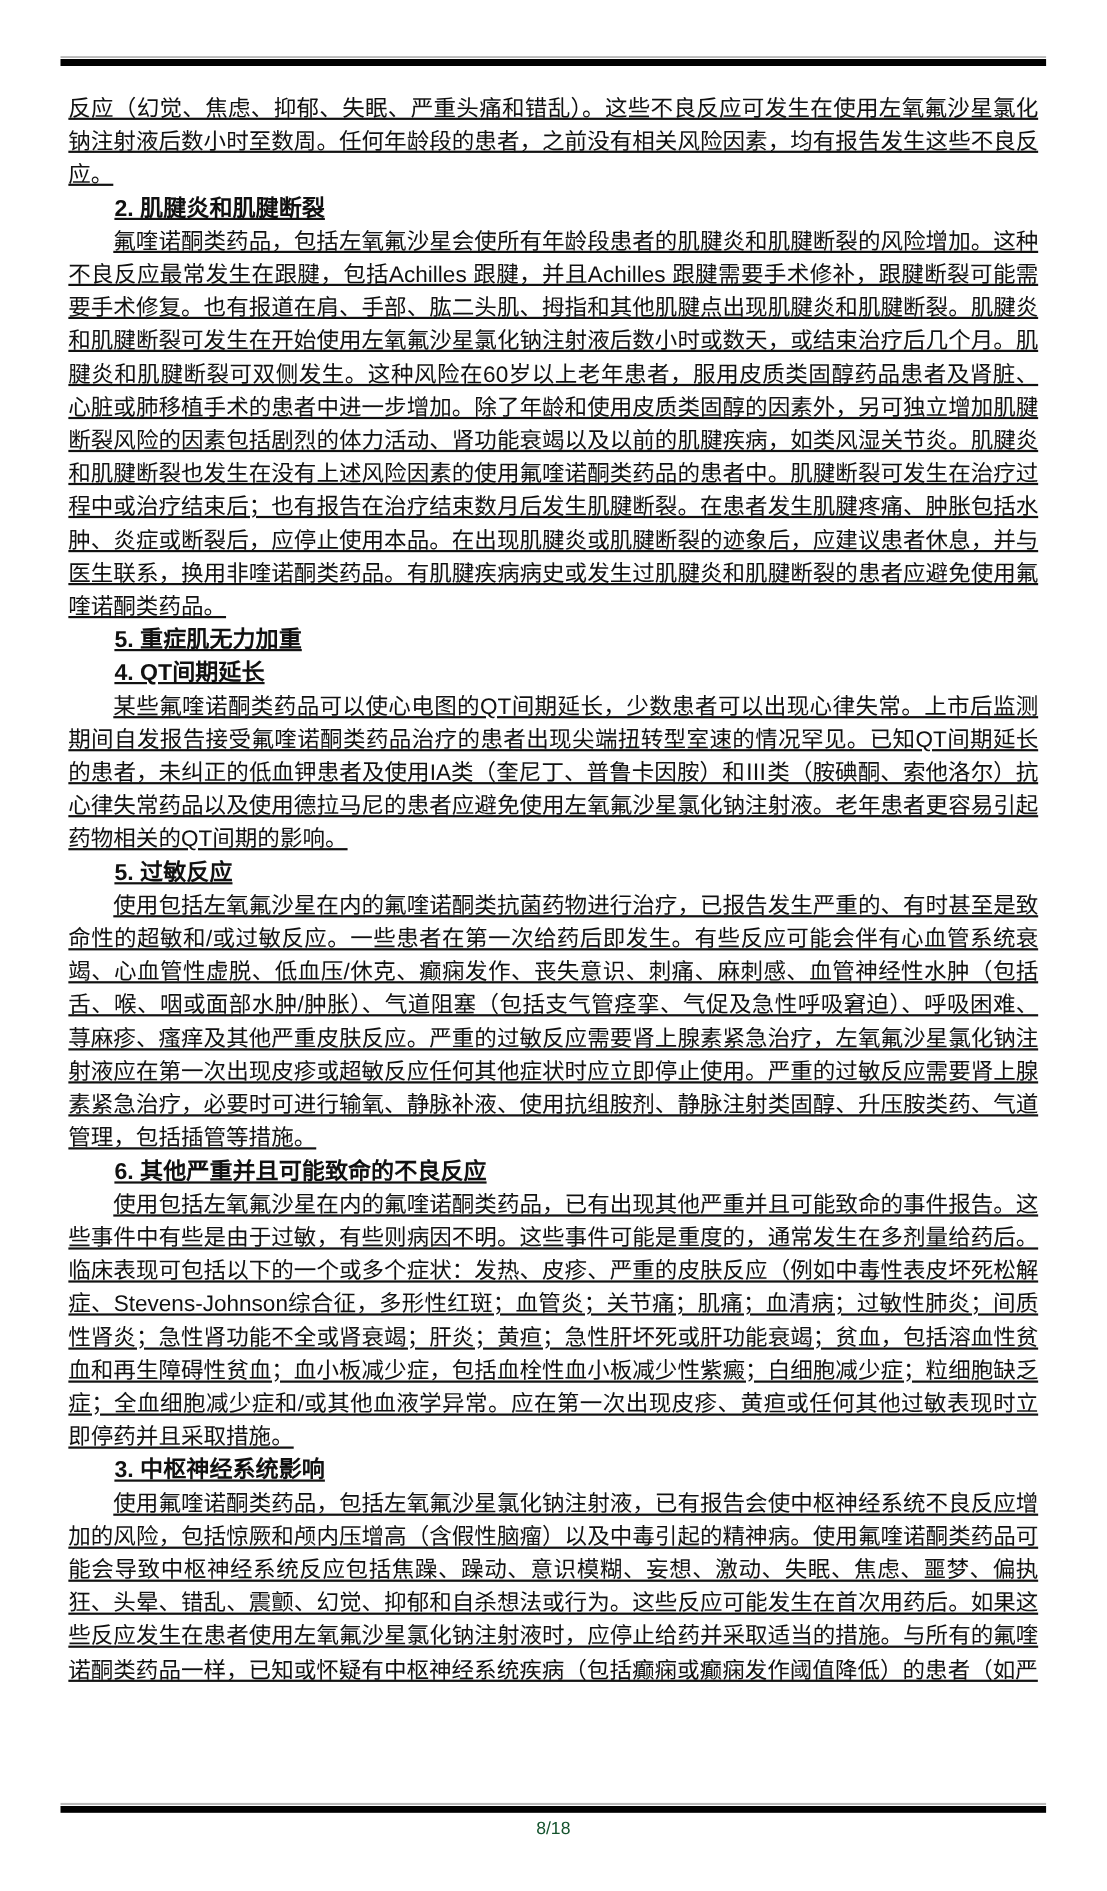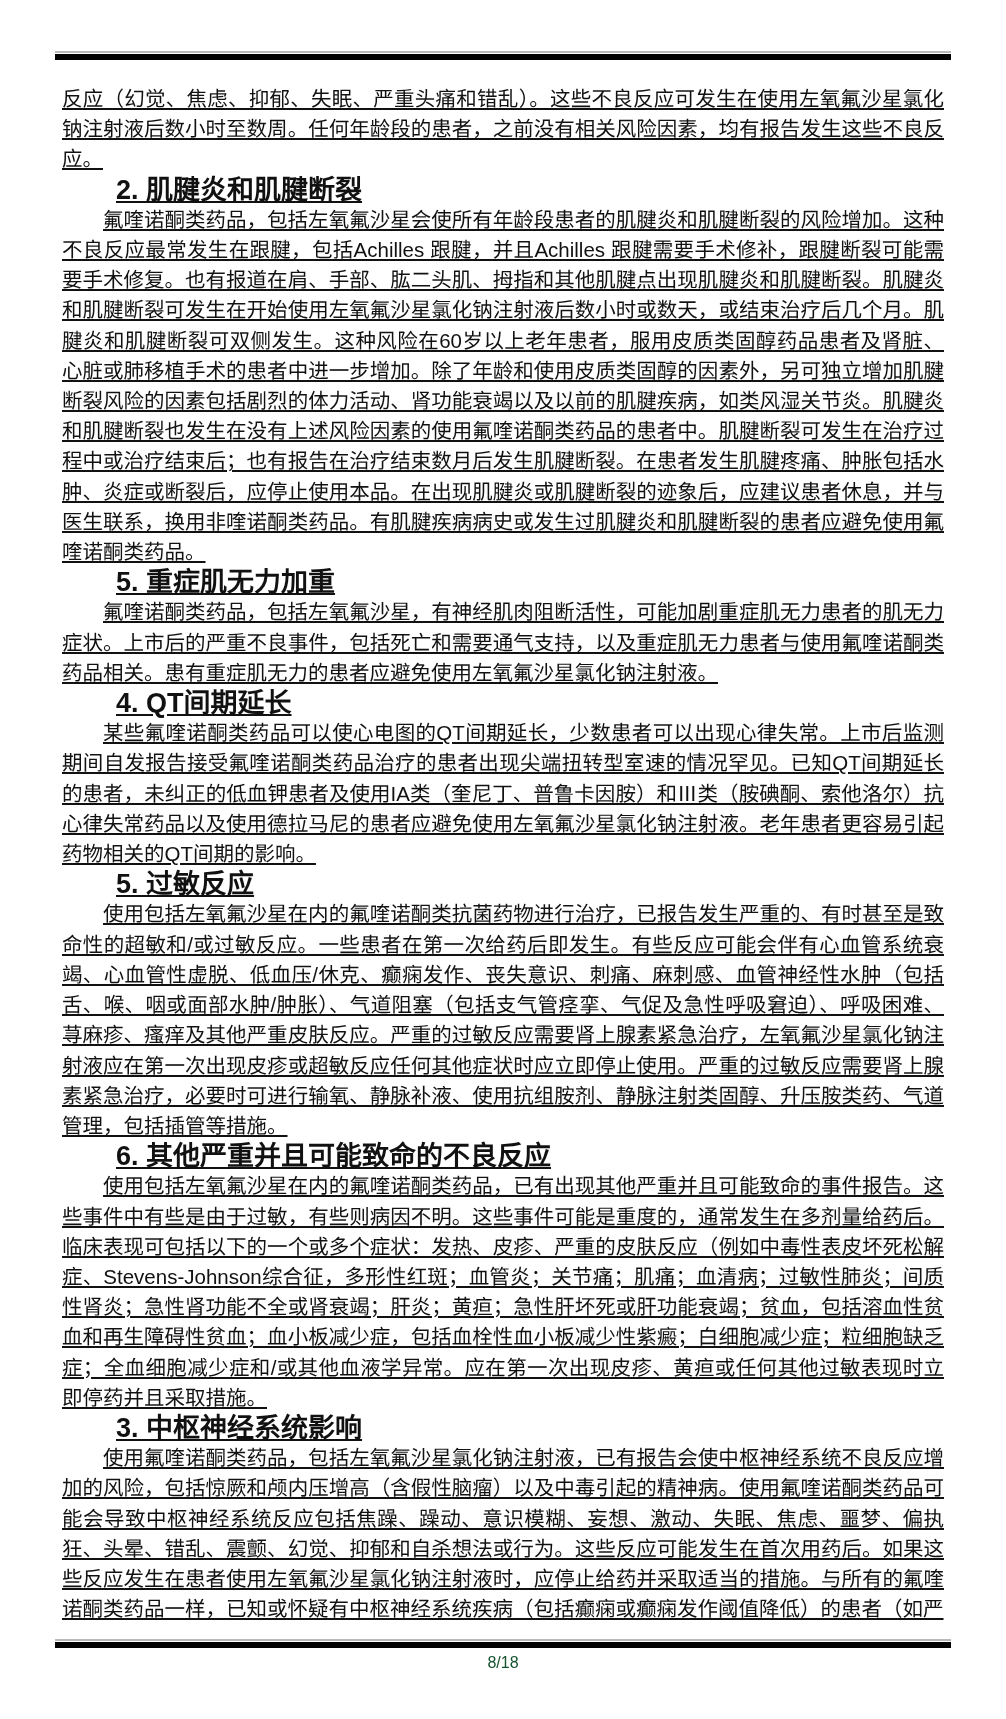--- a/index.html
+++ b/index.html
@@ -50,21 +50,21 @@
     text-indent: 2em;
     font-weight: normal;
   }
   .para-continuation {
     text-indent: 0;
     font-weight: normal;
   }
   .heading {
     text-indent: 2em;
     font-weight: bold;
-    font-size: 27px;
+    font-size: 21px;
     line-height: 30.2px;
     text-align: left;
   }
   .page-footer {
     position: absolute;
     top: 1654px;
     left: 0;
     width: 100%;
     text-align: center;
     font-size: 16px;
@@ -79,21 +79,20 @@
 
   <div class="rule rule-top"></div>
 
   <main class="content">
     <p class="para-continuation">反应（幻觉、焦虑、抑郁、失眠、严重头痛和错乱）。这些不良反应可发生在使用左氧氟沙星氯化钠注射液后数小时至数周。任何年龄段的患者，之前没有相关风险因素，均有报告发生这些不良反应。</p>
 
     <h3 class="heading">2. 肌腱炎和肌腱断裂</h3>
     <p class="para">氟喹诺酮类药品，包括左氧氟沙星会使所有年龄段患者的肌腱炎和肌腱断裂的风险增加。这种不良反应最常发生在跟腱，包括Achilles 跟腱，并且Achilles 跟腱需要手术修补，跟腱断裂可能需要手术修复。也有报道在肩、手部、肱二头肌、拇指和其他肌腱点出现肌腱炎和肌腱断裂。肌腱炎和肌腱断裂可发生在开始使用左氧氟沙星氯化钠注射液后数小时或数天，或结束治疗后几个月。肌腱炎和肌腱断裂可双侧发生。这种风险在60岁以上老年患者，服用皮质类固醇药品患者及肾脏、心脏或肺移植手术的患者中进一步增加。除了年龄和使用皮质类固醇的因素外，另可独立增加肌腱断裂风险的因素包括剧烈的体力活动、肾功能衰竭以及以前的肌腱疾病，如类风湿关节炎。肌腱炎和肌腱断裂也发生在没有上述风险因素的使用氟喹诺酮类药品的患者中。肌腱断裂可发生在治疗过程中或治疗结束后；也有报告在治疗结束数月后发生肌腱断裂。在患者发生肌腱疼痛、肿胀包括水肿、炎症或断裂后，应停止使用本品。在出现肌腱炎或肌腱断裂的迹象后，应建议患者休息，并与医生联系，换用非喹诺酮类药品。有肌腱疾病病史或发生过肌腱炎和肌腱断裂的患者应避免使用氟喹诺酮类药品。</p>
 
     <h3 class="heading">5. 重症肌无力加重</h3>
-    <p class="para">氟喹诺酮类药品，包括左氧氟沙星，有神经肌肉阻断活性，可能加剧重症肌无力患者的肌无力症状。上市后的严重不良事件，包括死亡和需要通气支持，以及重症肌无力患者与使用氟喹诺酮类药品相关。患有重症肌无力的患者应避免使用左氧氟沙星氯化钠注射液。</p>
 
     <h3 class="heading">4. QT间期延长</h3>
     <p class="para">某些氟喹诺酮类药品可以使心电图的QT间期延长，少数患者可以出现心律失常。上市后监测期间自发报告接受氟喹诺酮类药品治疗的患者出现尖端扭转型室速的情况罕见。已知QT间期延长的患者，未纠正的低血钾患者及使用IA类（奎尼丁、普鲁卡因胺）和Ⅲ类（胺碘酮、索他洛尔）抗心律失常药品以及使用德拉马尼的患者应避免使用左氧氟沙星氯化钠注射液。老年患者更容易引起药物相关的QT间期的影响。</p>
 
     <h3 class="heading">5. 过敏反应</h3>
     <p class="para">使用包括左氧氟沙星在内的氟喹诺酮类抗菌药物进行治疗，已报告发生严重的、有时甚至是致命性的超敏和/或过敏反应。一些患者在第一次给药后即发生。有些反应可能会伴有心血管系统衰竭、心血管性虚脱、低血压/休克、癫痫发作、丧失意识、刺痛、麻刺感、血管神经性水肿（包括舌、喉、咽或面部水肿/肿胀）、气道阻塞（包括支气管痉挛、气促及急性呼吸窘迫）、呼吸困难、荨麻疹、瘙痒及其他严重皮肤反应。严重的过敏反应需要肾上腺素紧急治疗，左氧氟沙星氯化钠注射液应在第一次出现皮疹或超敏反应任何其他症状时应立即停止使用。严重的过敏反应需要肾上腺素紧急治疗，必要时可进行输氧、静脉补液、使用抗组胺剂、静脉注射类固醇、升压胺类药、气道管理，包括插管等措施。</p>
 
     <h3 class="heading">6. 其他严重并且可能致命的不良反应</h3>
     <p class="para">使用包括左氧氟沙星在内的氟喹诺酮类药品，已有出现其他严重并且可能致命的事件报告。这些事件中有些是由于过敏，有些则病因不明。这些事件可能是重度的，通常发生在多剂量给药后。临床表现可包括以下的一个或多个症状：发热、皮疹、严重的皮肤反应（例如中毒性表皮坏死松解症、Stevens-Johnson综合征，多形性红斑；血管炎；关节痛；肌痛；血清病；过敏性肺炎；间质性肾炎；急性肾功能不全或肾衰竭；肝炎；黄疸；急性肝坏死或肝功能衰竭；贫血，包括溶血性贫血和再生障碍性贫血；血小板减少症，包括血栓性血小板减少性紫癜；白细胞减少症；粒细胞缺乏症；全血细胞减少症和/或其他血液学异常。应在第一次出现皮疹、黄疸或任何其他过敏表现时立即停药并且采取措施。</p>
 

